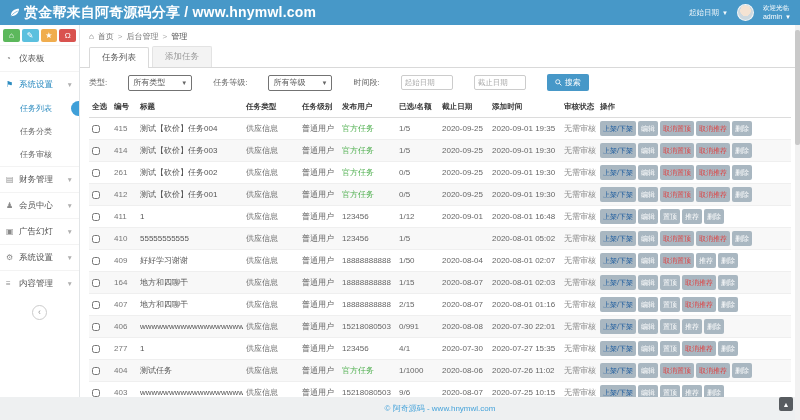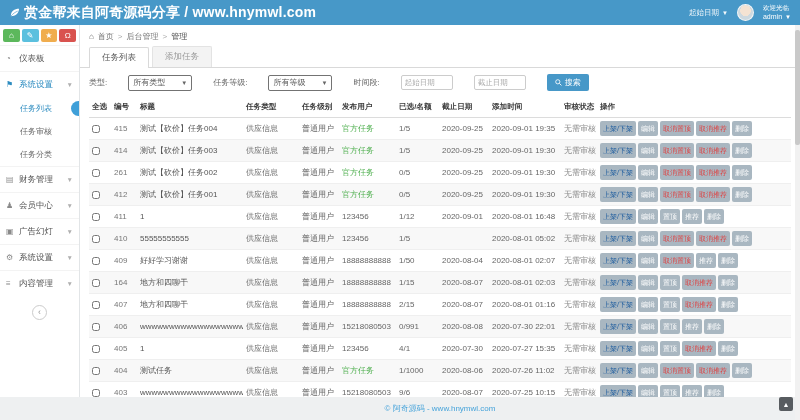--- a/index.html
+++ b/index.html
@@ -119,22 +119,22 @@
         <div class="menu-item">
           <span class="mi-icon">◔</span>
           <span class="mi-label">仪表板</span>
         </div>
         <div class="menu-item act">
           <span class="mi-icon">⚑</span>
           <span class="mi-label">系统设置</span>
           <span class="mi-caret">▼</span>
         </div>
         <div class="sub-item act">任务列表<span class="pin"></span></div>
+        <div class="sub-item">任务分类</div>
         <div class="sub-item">任务审核</div>
-        <div class="sub-item">任务分类</div>
         <div class="menu-item">
           <span class="mi-icon">▤</span>
           <span class="mi-label">财务管理</span>
           <span class="mi-caret">▼</span>
         </div>
         <div class="menu-item">
           <span class="mi-icon">♟</span>
           <span class="mi-label">会员中心</span>
           <span class="mi-caret">▼</span>
         </div>
@@ -431,21 +431,21 @@
                   <button class="abtn blue">上架/下架</button>
                   <button class="abtn plain">编辑</button>
                   <button class="abtn plain">置顶</button>
                   <button class="abtn plain">推荐</button>
                   <button class="abtn plain">删除</button>
                 </div>
               </td>
             </tr>
             <tr>
               <td class="c-check"><input type="checkbox" style=""></td>
-              <td class="c-id">405</td>
+              <td class="c-id">277</td>
               <td class="c-title">1</td>
               <td>供应信息</td>
               <td>普通用户</td>
               <td>123456</td>
               <td>4/1</td>
               <td>2020-07-30</td>
               <td>2020-07-27 15:35</td>
               <td class="c-audit">无需审核</td>
               <td>
                 <div class="actions">

